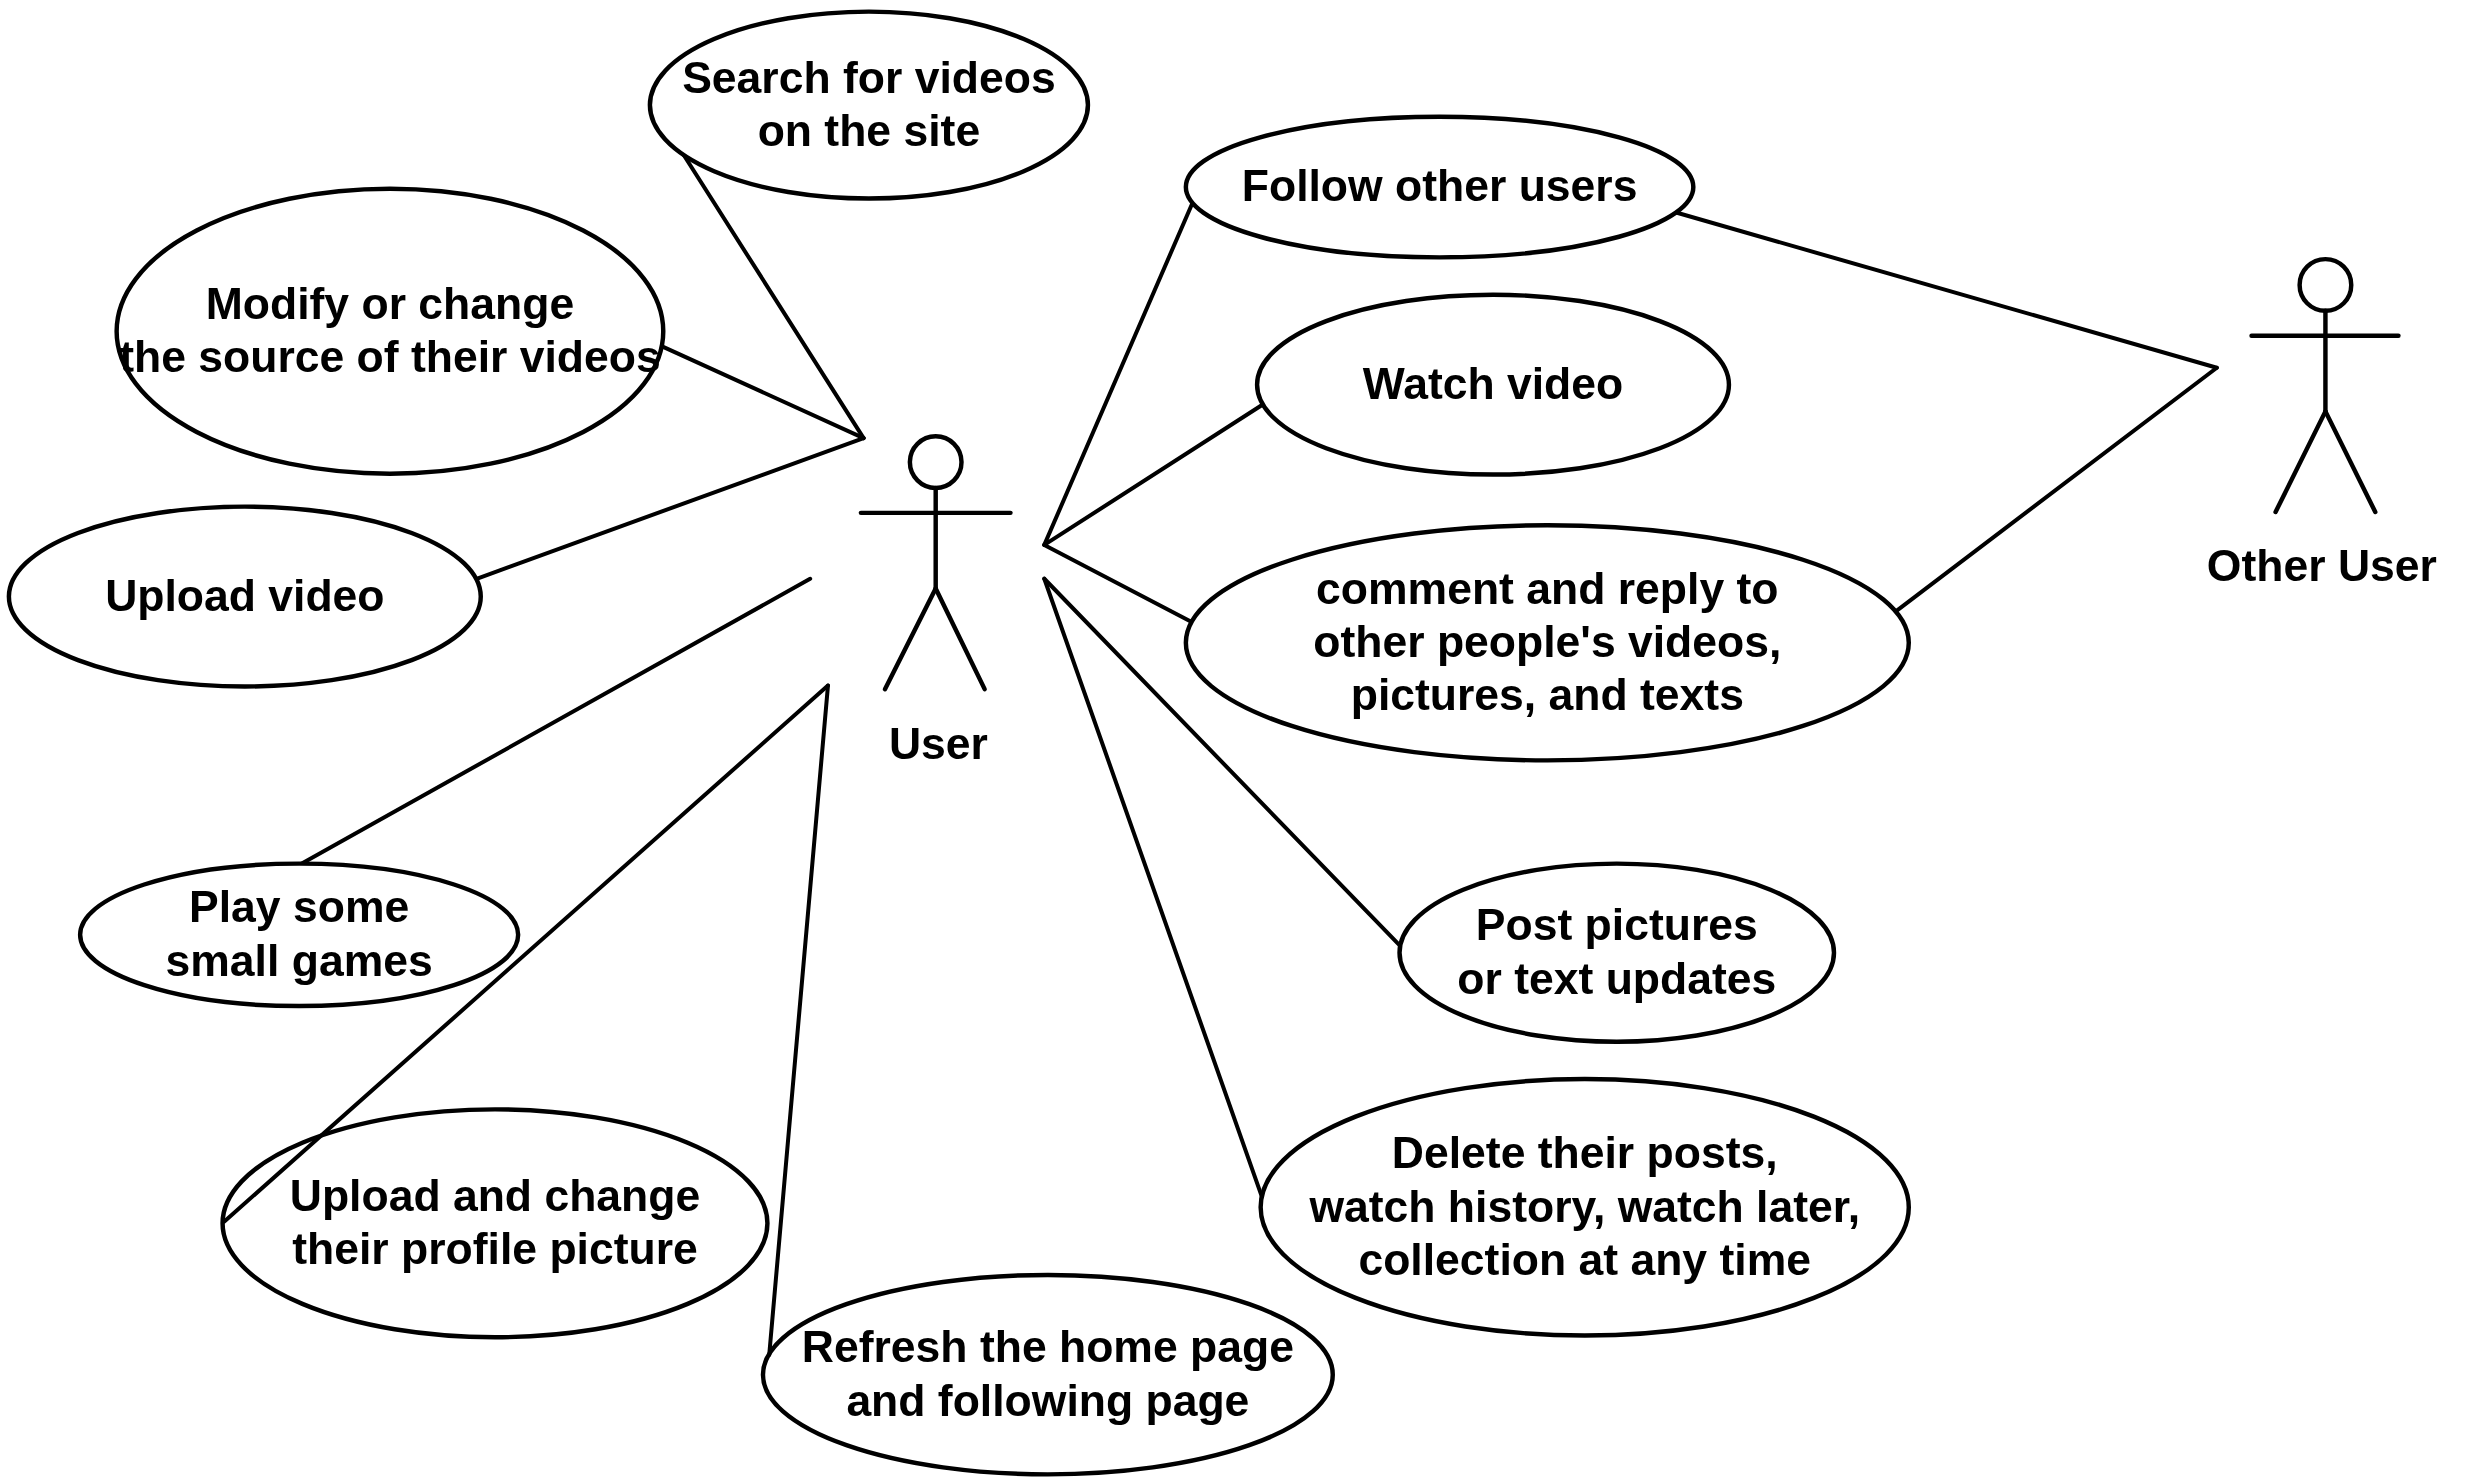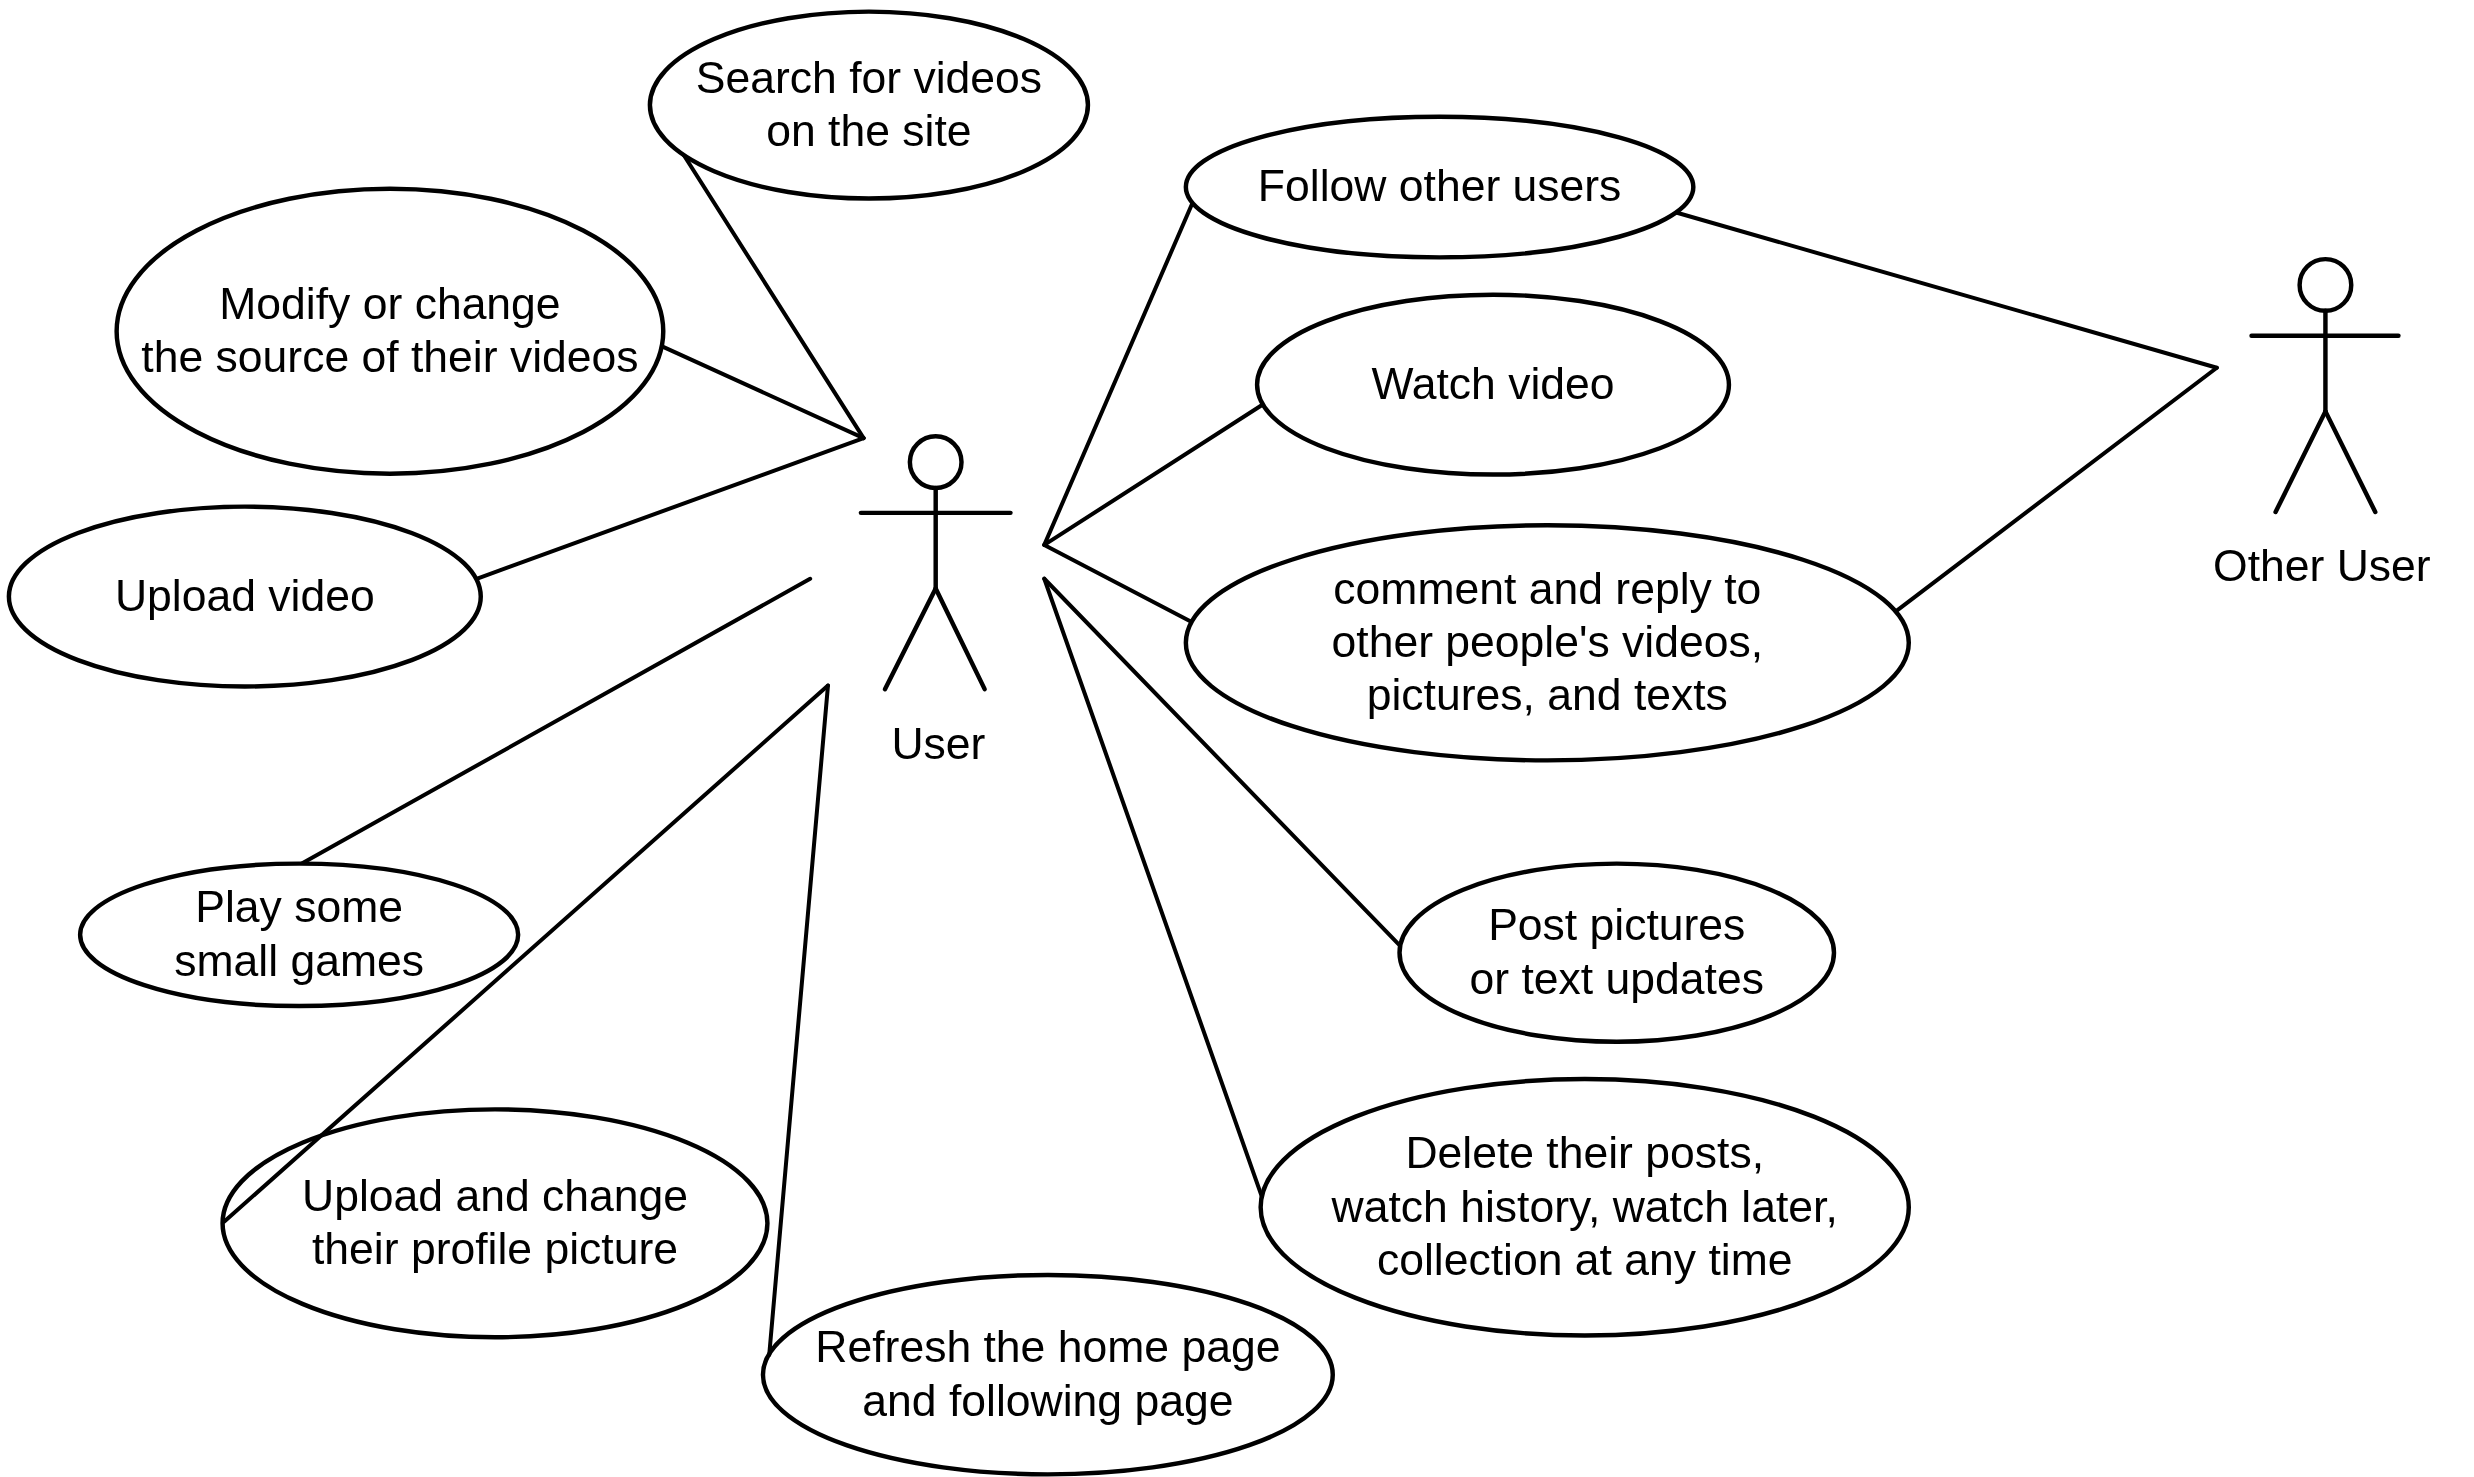--- a/index.html
+++ b/index.html
@@ -6,20 +6,21 @@
     margin: 0;
     padding: 0;
     background: #ffffff;
   }
   .diagram-wrap {
     width: 2475px;
     height: 1478px;
     position: relative;
     background: #ffffff;
     overflow: hidden;
+    font-weight: bold;
   }
   svg {
     display: block;
   }
   svg text {
     font-family: "Liberation Sans", sans-serif;
     font-size: 50px;
     fill: #000000;
   }
 </style>

